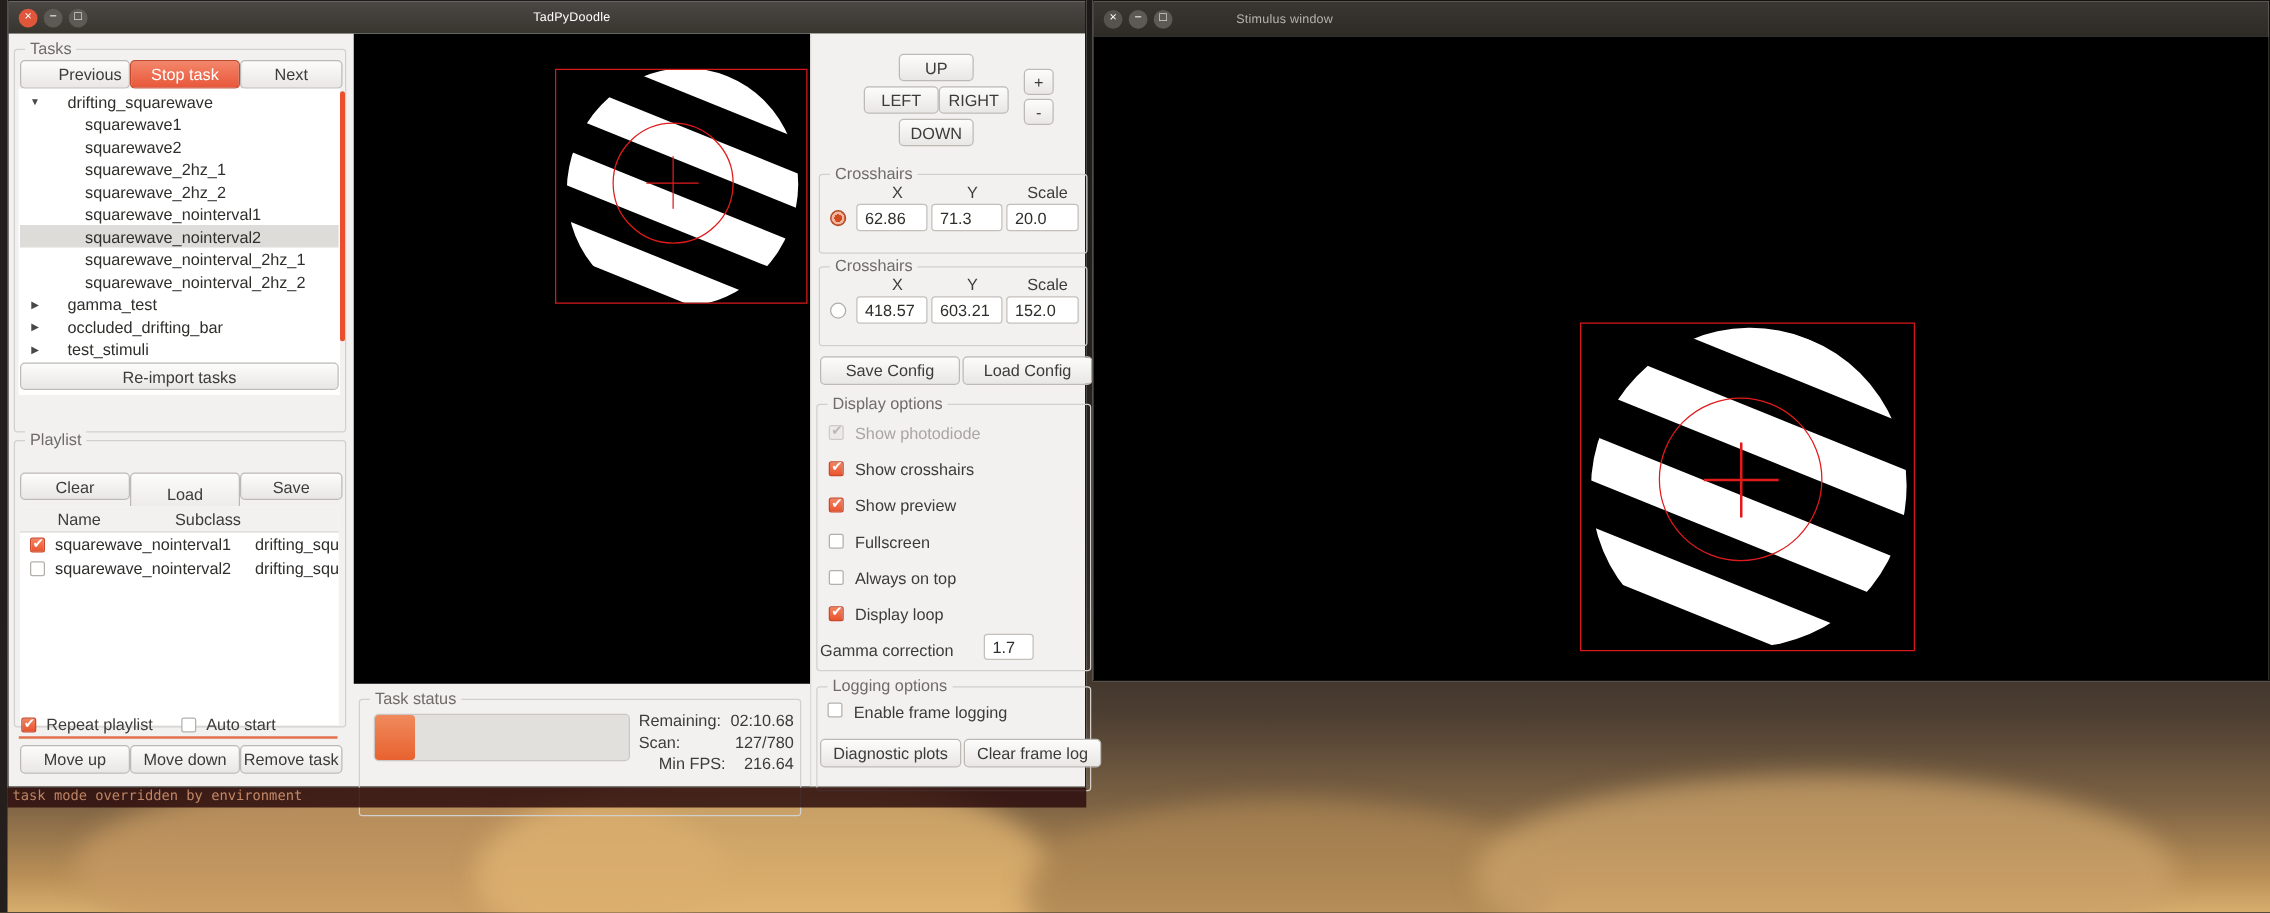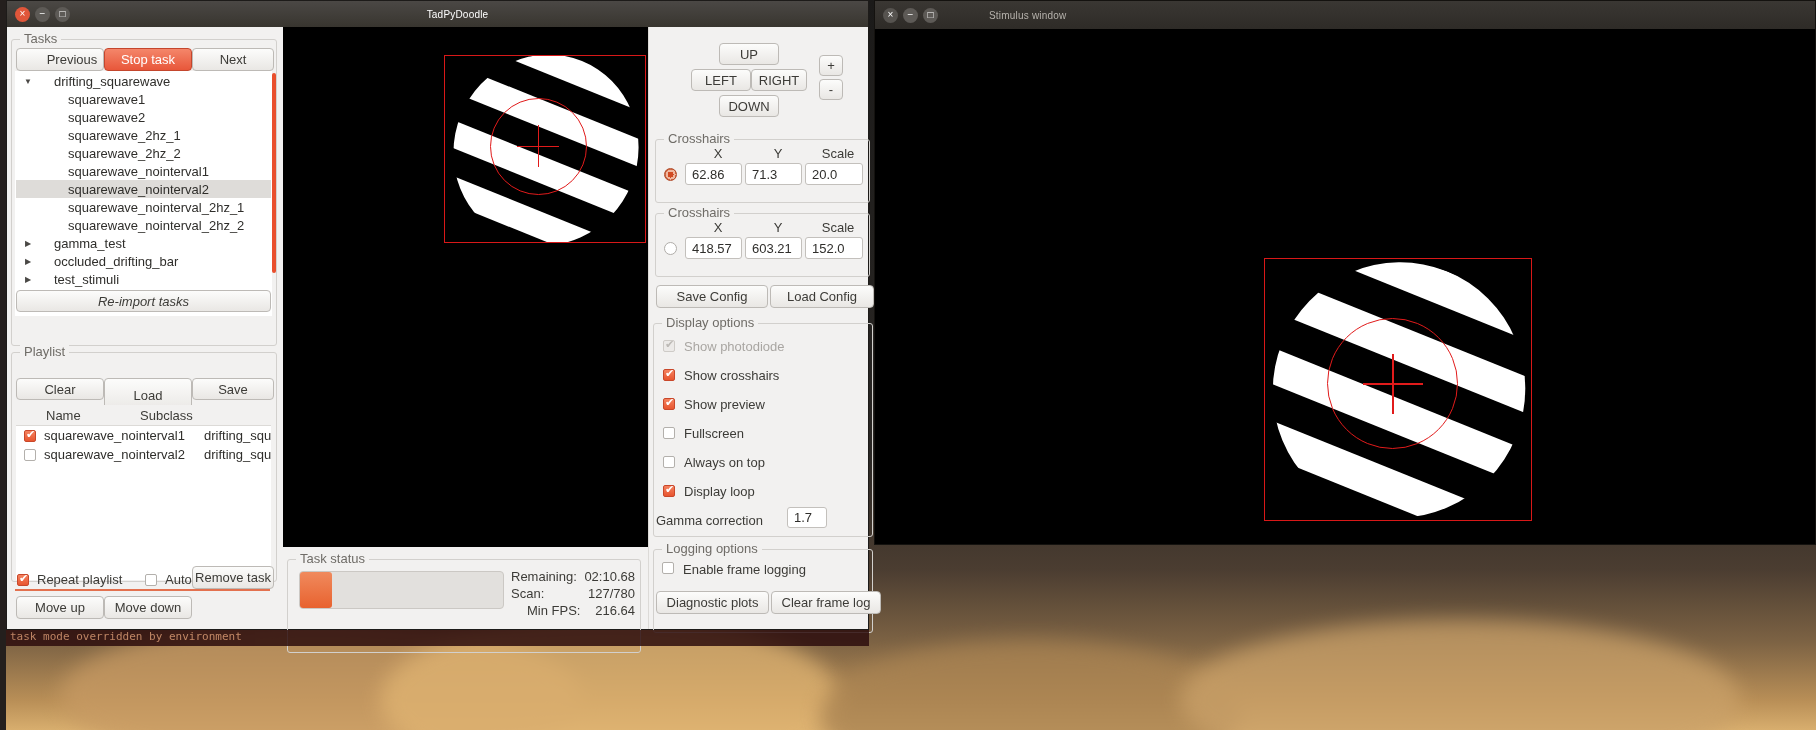--- a/index.html
+++ b/index.html
@@ -185,21 +185,21 @@
             <span>occluded_drifting_bar</span>
           </div>
           <div class="trow">
             <span class="arrow">▶</span>
             <span style="width: 18px;"></span>
             <span>test_stimuli</span>
           </div>
         </div>
       <div id="treescroll"></div>
 
-      <div class="btn" style="position:absolute;left:9px;top:263px;width:255px;height:22px;font-style:italic;">Re-import tasks</div>
+      <div class="btn" style="position:absolute;left:9px;top:263px;width:255px;height:22px;">Re-import tasks</div>
 
       <div class="groupbox" style="left:4px;top:325px;width:264px;height:228px;">
         <span class="grouplabel">Playlist</span>
       </div>
       <div class="btn" style="position:absolute;left:9px;top:351px;width:88px;height:22px;">Clear</div>
       <div class="btn" style="position:absolute;left:97px;top:351px;width:88px;height:35px;">Load</div>
       <div class="btn" style="position:absolute;left:185px;top:351px;width:82px;height:22px;">Save</div>
 
       <div style="position:absolute;left:9px;top:378px;width:255px;height:175px;background:#fff;">
         <div class="plhead">
@@ -230,21 +230,21 @@
         <span class="cbx on"></span>
         <span>Repeat playlist</span>
       </div>
       <div style="position:absolute;left:138px;top:545px;display:flex;align-items:center;gap:8px;">
         <span class="cbx"></span>
         <span>Auto start</span>
       </div>
 
       <div class="btn" style="position:absolute;left:9px;top:569px;width:88px;height:23px;">Move up</div>
       <div class="btn" style="position:absolute;left:97px;top:569px;width:88px;height:23px;">Move down</div>
-      <div class="btn" style="position:absolute;left:185px;top:539px;width:82px;height:23px;">Remove task</div>
+      <div class="btn" style="position:absolute;left:185px;top:569px;width:82px;height:23px;">Remove task</div>
     </div>
 
     <div id="preview">
       <div class="stim-box" style="left:161px;top:28px;width:202px;height:188px;">
         <div class="stim-wrap" style="left:0;top:0;width:100%;height:100%;">
           <svg width="202" height="188" viewBox="0 0 202 188">
             <defs>
               <clipPath id="pvclip">
                   <ellipse cx="101" cy="94" rx="96" ry="92"></ellipse>
                 </clipPath>

